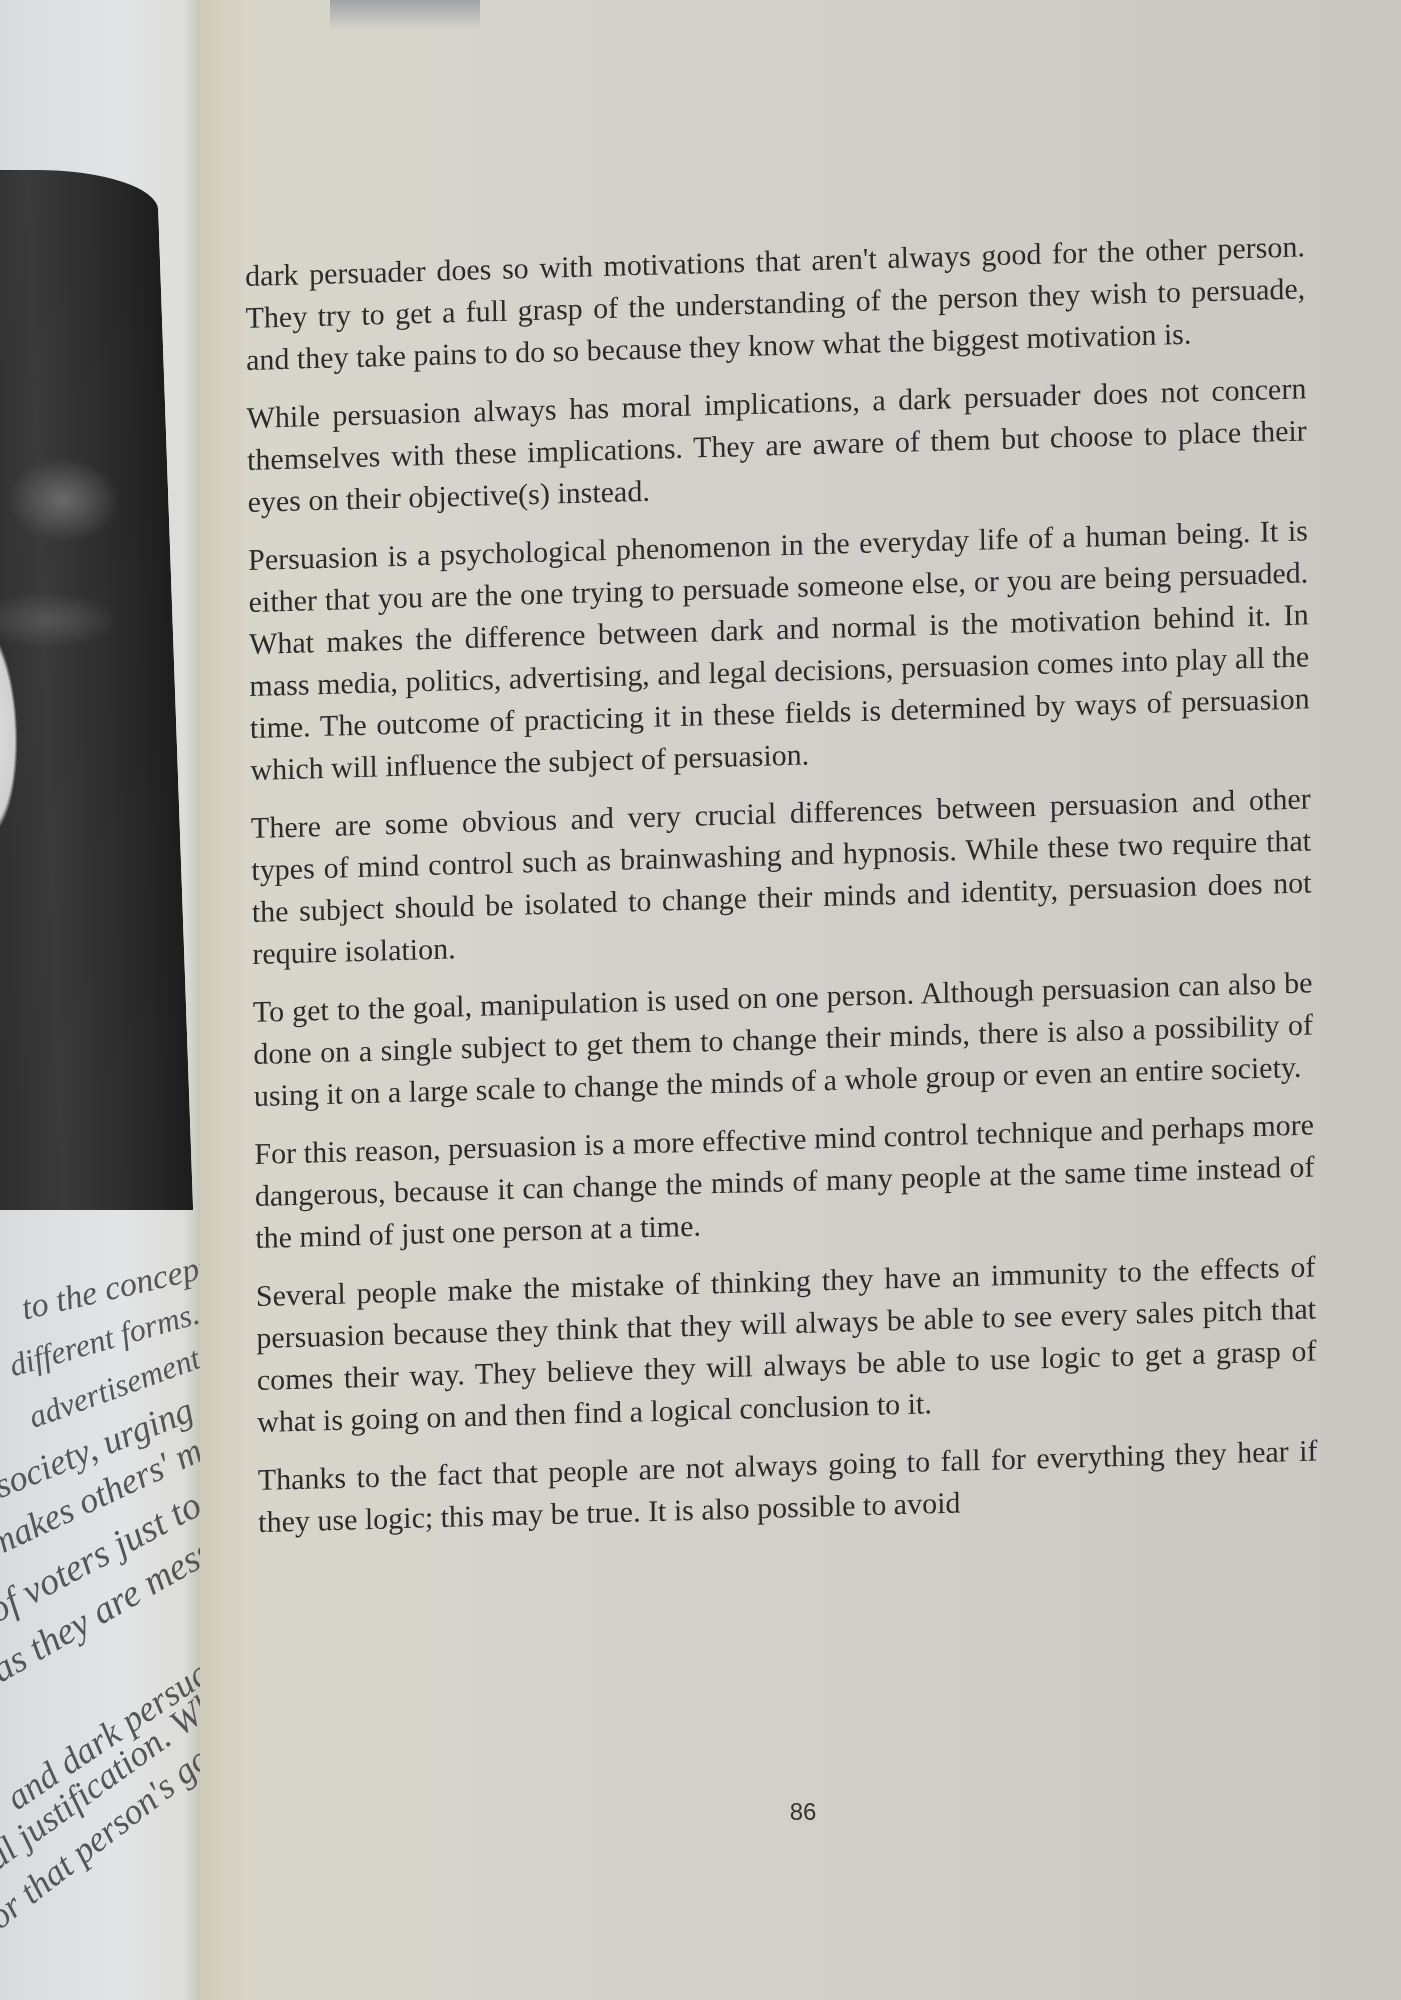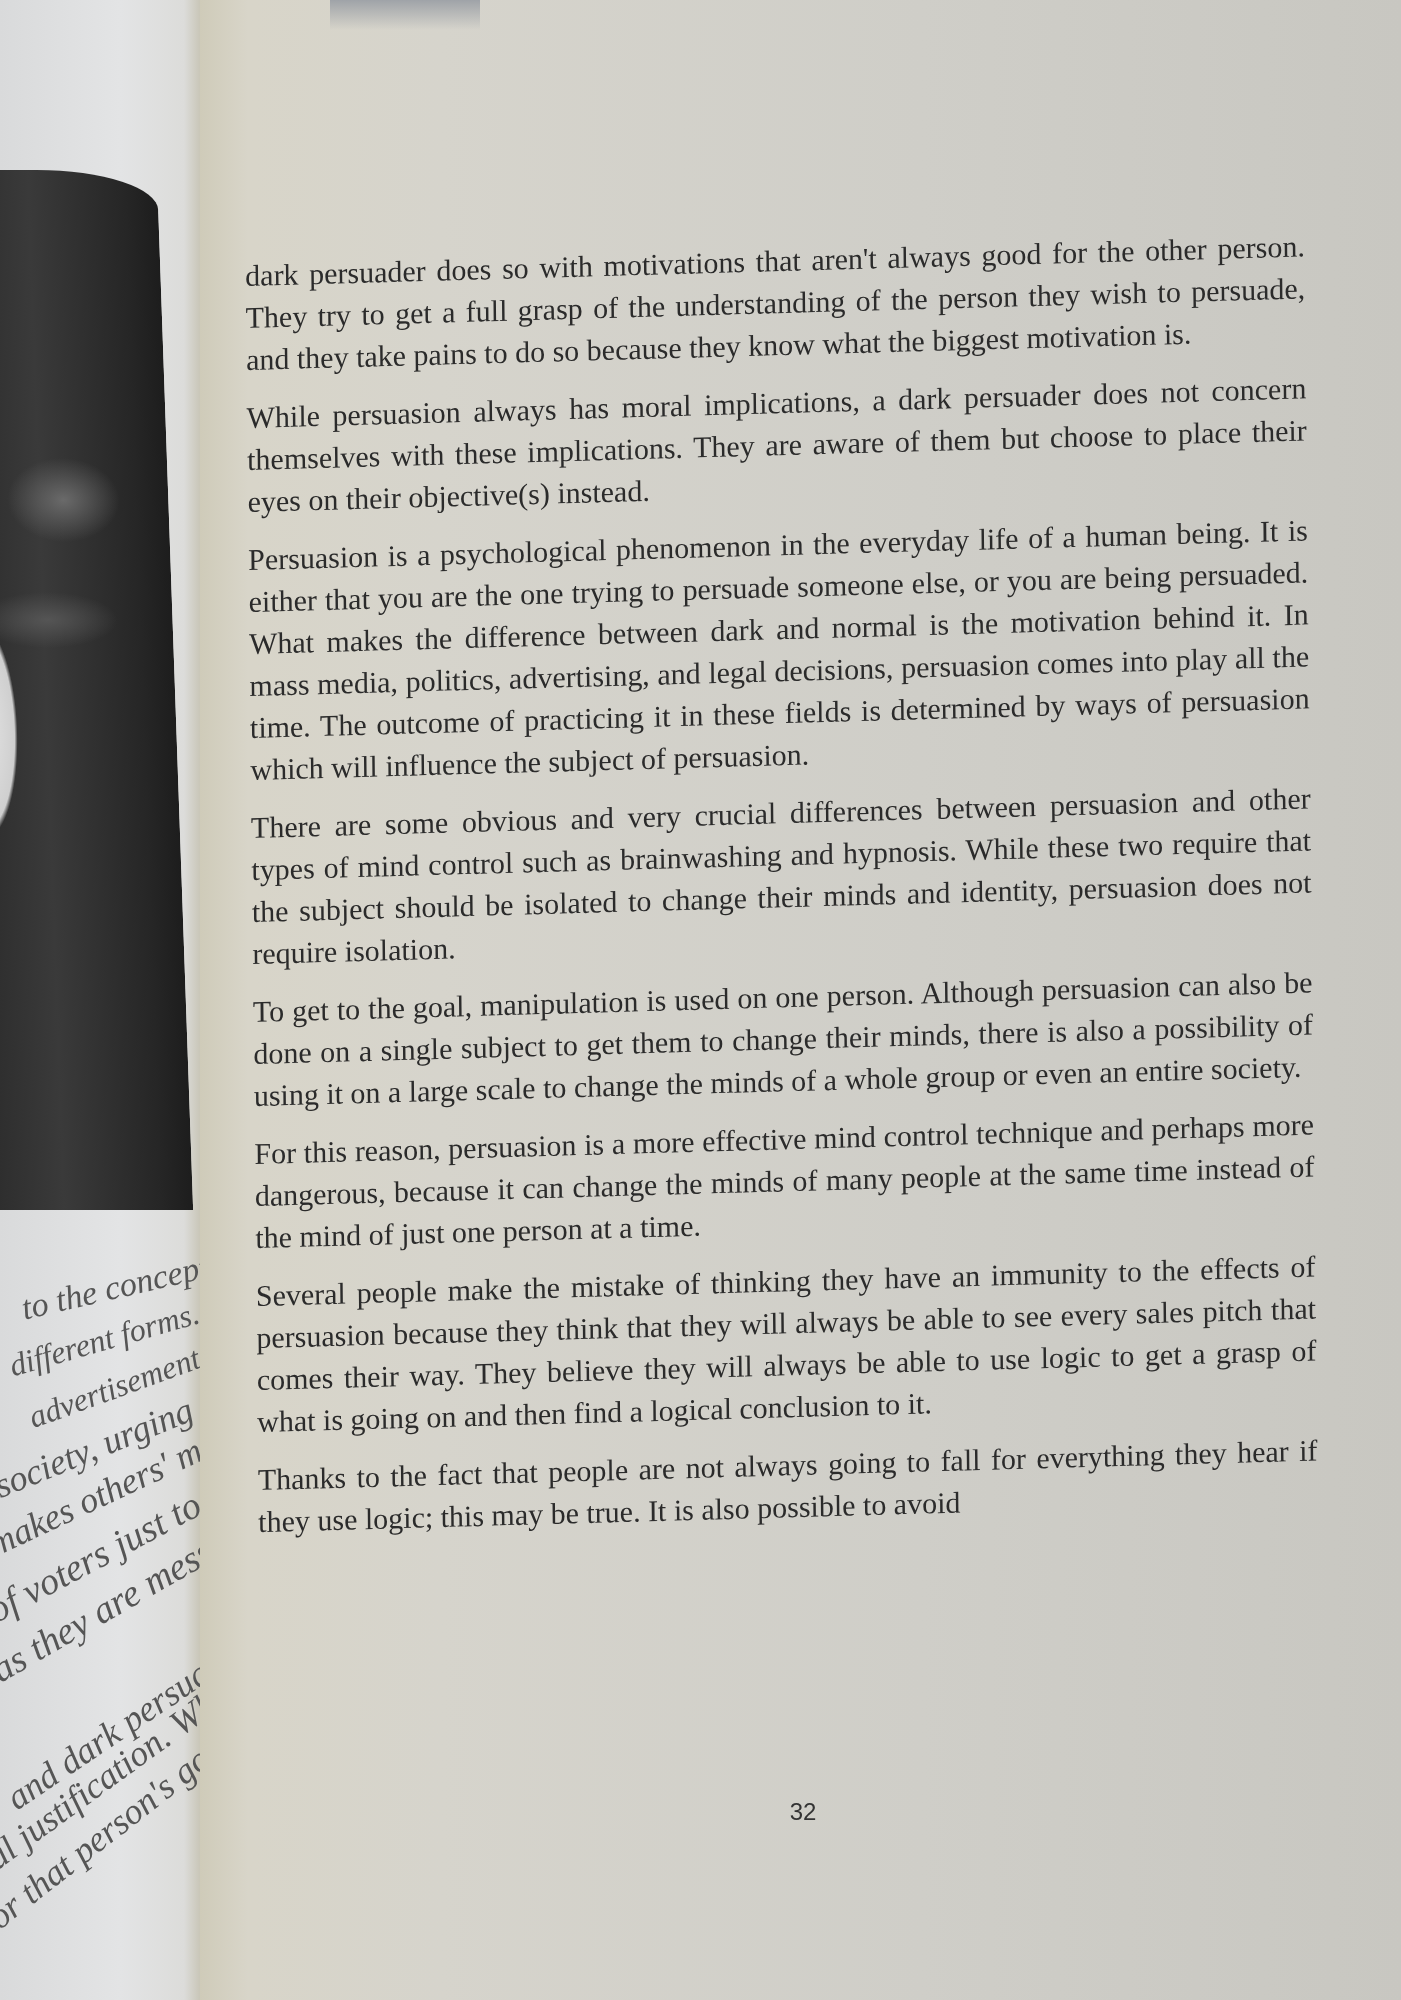--- a/index.html
+++ b/index.html
@@ -126,13 +126,13 @@
   <p class="para">dark persuader does so with motivations that aren't always good for the other person. They try to get a full grasp of the understanding of the person they wish to persuade, and they take pains to do so because they know what the biggest motivation is.</p>
   <p class="para">While persuasion always has moral implications, a dark persuader does not concern themselves with these implications. They are aware of them but choose to place their eyes on their objective(s) instead.</p>
   <p class="para">Persuasion is a psychological phenomenon in the everyday life of a human being. It is either that you are the one trying to persuade someone else, or you are being persuaded. What makes the difference between dark and normal is the motivation behind it. In mass media, politics, advertising, and legal decisions, persuasion comes into play all the time. The outcome of practicing it in these fields is determined by ways of persuasion which will influence the subject of persuasion.</p>
   <p class="para">There are some obvious and very crucial differences between persuasion and other types of mind control such as brainwashing and hypnosis. While these two require that the subject should be isolated to change their minds and identity, persuasion does not require isolation.</p>
   <p class="para">To get to the goal, manipulation is used on one person. Although persuasion can also be done on a single subject to get them to change their minds, there is also a possibility of using it on a large scale to change the minds of a whole group or even an entire society.</p>
   <p class="para">For this reason, persuasion is a more effective mind control technique and perhaps more dangerous, because it can change the minds of many people at the same time instead of the mind of just one person at a time.</p>
   <p class="para">Several people make the mistake of thinking they have an immunity to the effects of persuasion because they think that they will always be able to see every sales pitch that comes their way. They believe they will always be able to use logic to get a grasp of what is going on and then find a logical conclusion to it.</p>
   <p class="para">Thanks to the fact that people are not always going to fall for everything they hear if they use logic; this may be true. It is also possible to avoid</p>
 </div>
 
-<div class="page-number">32</div>
+<div class="page-number">86</div>
 
 </body></html>

